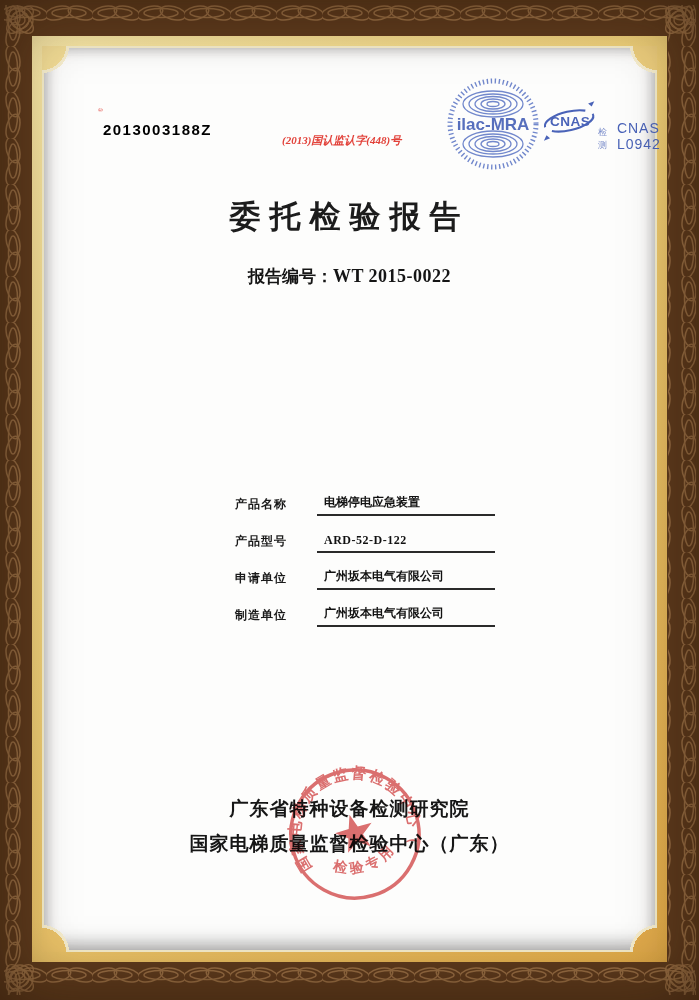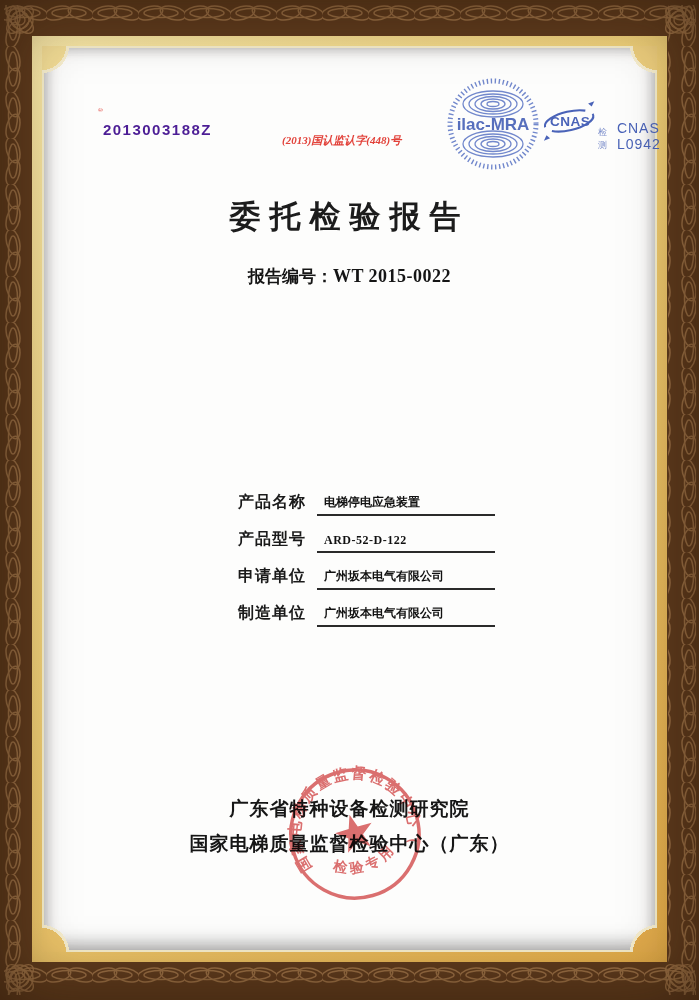--- a/index.html
+++ b/index.html
@@ -35,21 +35,21 @@
   .notch.tr { top:-2px; right:-2px;
     background:radial-gradient(circle at top right,#eecf7e 0 24px,#f7efcf 24px 27px,rgba(0,0,0,0) 27px); }
   .notch.bl { bottom:-2px; left:-2px;
     background:radial-gradient(circle at bottom left,#ecc469 0 24px,#f7efcf 24px 27px,rgba(0,0,0,0) 27px); }
   .notch.br { bottom:-2px; right:-2px;
     background:radial-gradient(circle at bottom right,#e3ac4c 0 24px,#f7efcf 24px 27px,rgba(0,0,0,0) 27px); }
 
   .logo { position:absolute; display:flex; align-items:flex-end; }
   .logo-cma { left:54px; top:34px; width:114px; }
   .logo-cma .num {
-    margin-top:4px; color:#4c1d95; font-weight:bold; font-size:15px;
+    margin-top:4px; color:#000000; font-weight:bold; font-size:15px;
     letter-spacing:1.5px; font-family:"Liberation Sans","DejaVu Sans",sans-serif;
   }
   .logo-cal { left:238px; top:28px; width:118px; }
   .logo-cal .cap {
     margin-top:4px; color:#e2423a; font-weight:bold; font-size:11px; white-space:nowrap;font-style:italic;
   }
   .logo-ilac { left:402px; top:29px; width:94px; }
   .logo-cnas { left:498px; top:40px; width:120px; }
   .logo-cnas .cat { margin-top:1px; color:#7d8fcb; font-size:9px; letter-spacing:6px; }
   .logo-cnas .code {
@@ -63,21 +63,21 @@
     letter-spacing:9px; 
   }
   .report-line {
     position:absolute; top:217px; left:0; width:100%; text-align:center;
     font-size:17px; font-weight:bold; color:#151515;
   }
   .report-line .no { font-size:18px; letter-spacing:0.5px; }
 
   .fields { position:absolute; left:191px; top:440px; width:280px; }
   .field-row { display:flex; align-items:flex-end; height:28px; margin-bottom:9px; }
-  .field-label { width:74px; font-size:16px; font-weight:bold; color:#1a1a1a; letter-spacing:1px; padding-bottom:3px;text-align:center; }
+  .field-label { width:74px; font-size:12px; font-weight:bold; color:#1a1a1a; letter-spacing:1px; padding-bottom:3px; }
   .field-value {
     margin-left:8px; width:178px; border-bottom:2px solid #2a2a2a;
     font-size:12px; font-weight:bold; color:#111; padding:0 0 3px 7px; white-space:nowrap;
   }
   .field-value.model { letter-spacing:0.5px; }
 
   .footer { position:absolute; top:748px; left:0; width:100%; text-align:center; z-index:1; }
   .footer .line1 { font-size:19px; font-weight:bold; color:#161616; letter-spacing:1px; }
   .footer .line2 { font-size:19px; font-weight:bold; color:#161616; letter-spacing:1px; margin-top:9px; }
 

